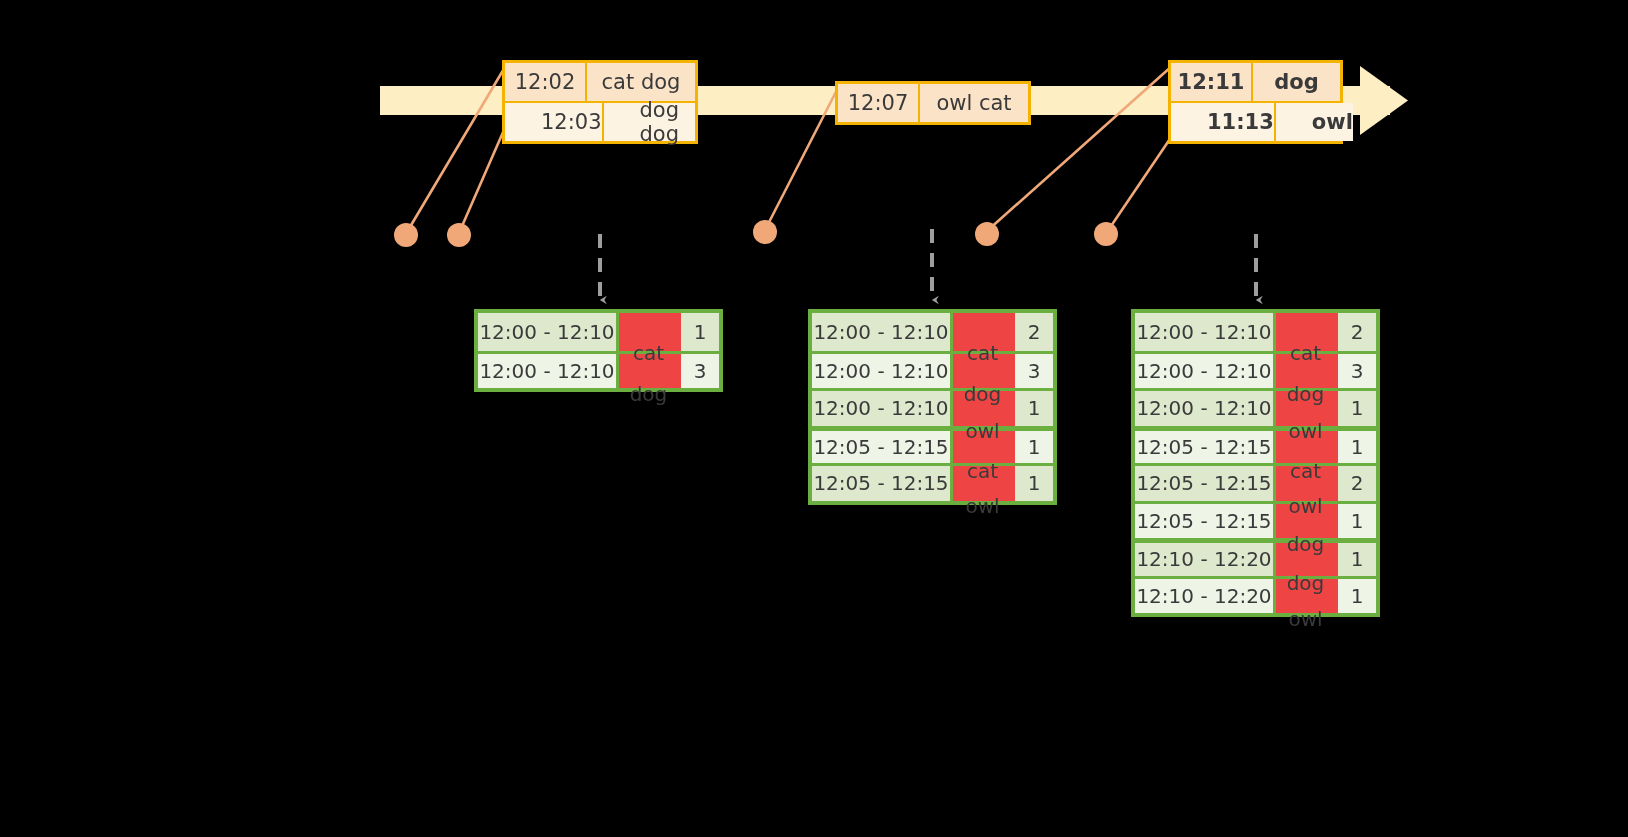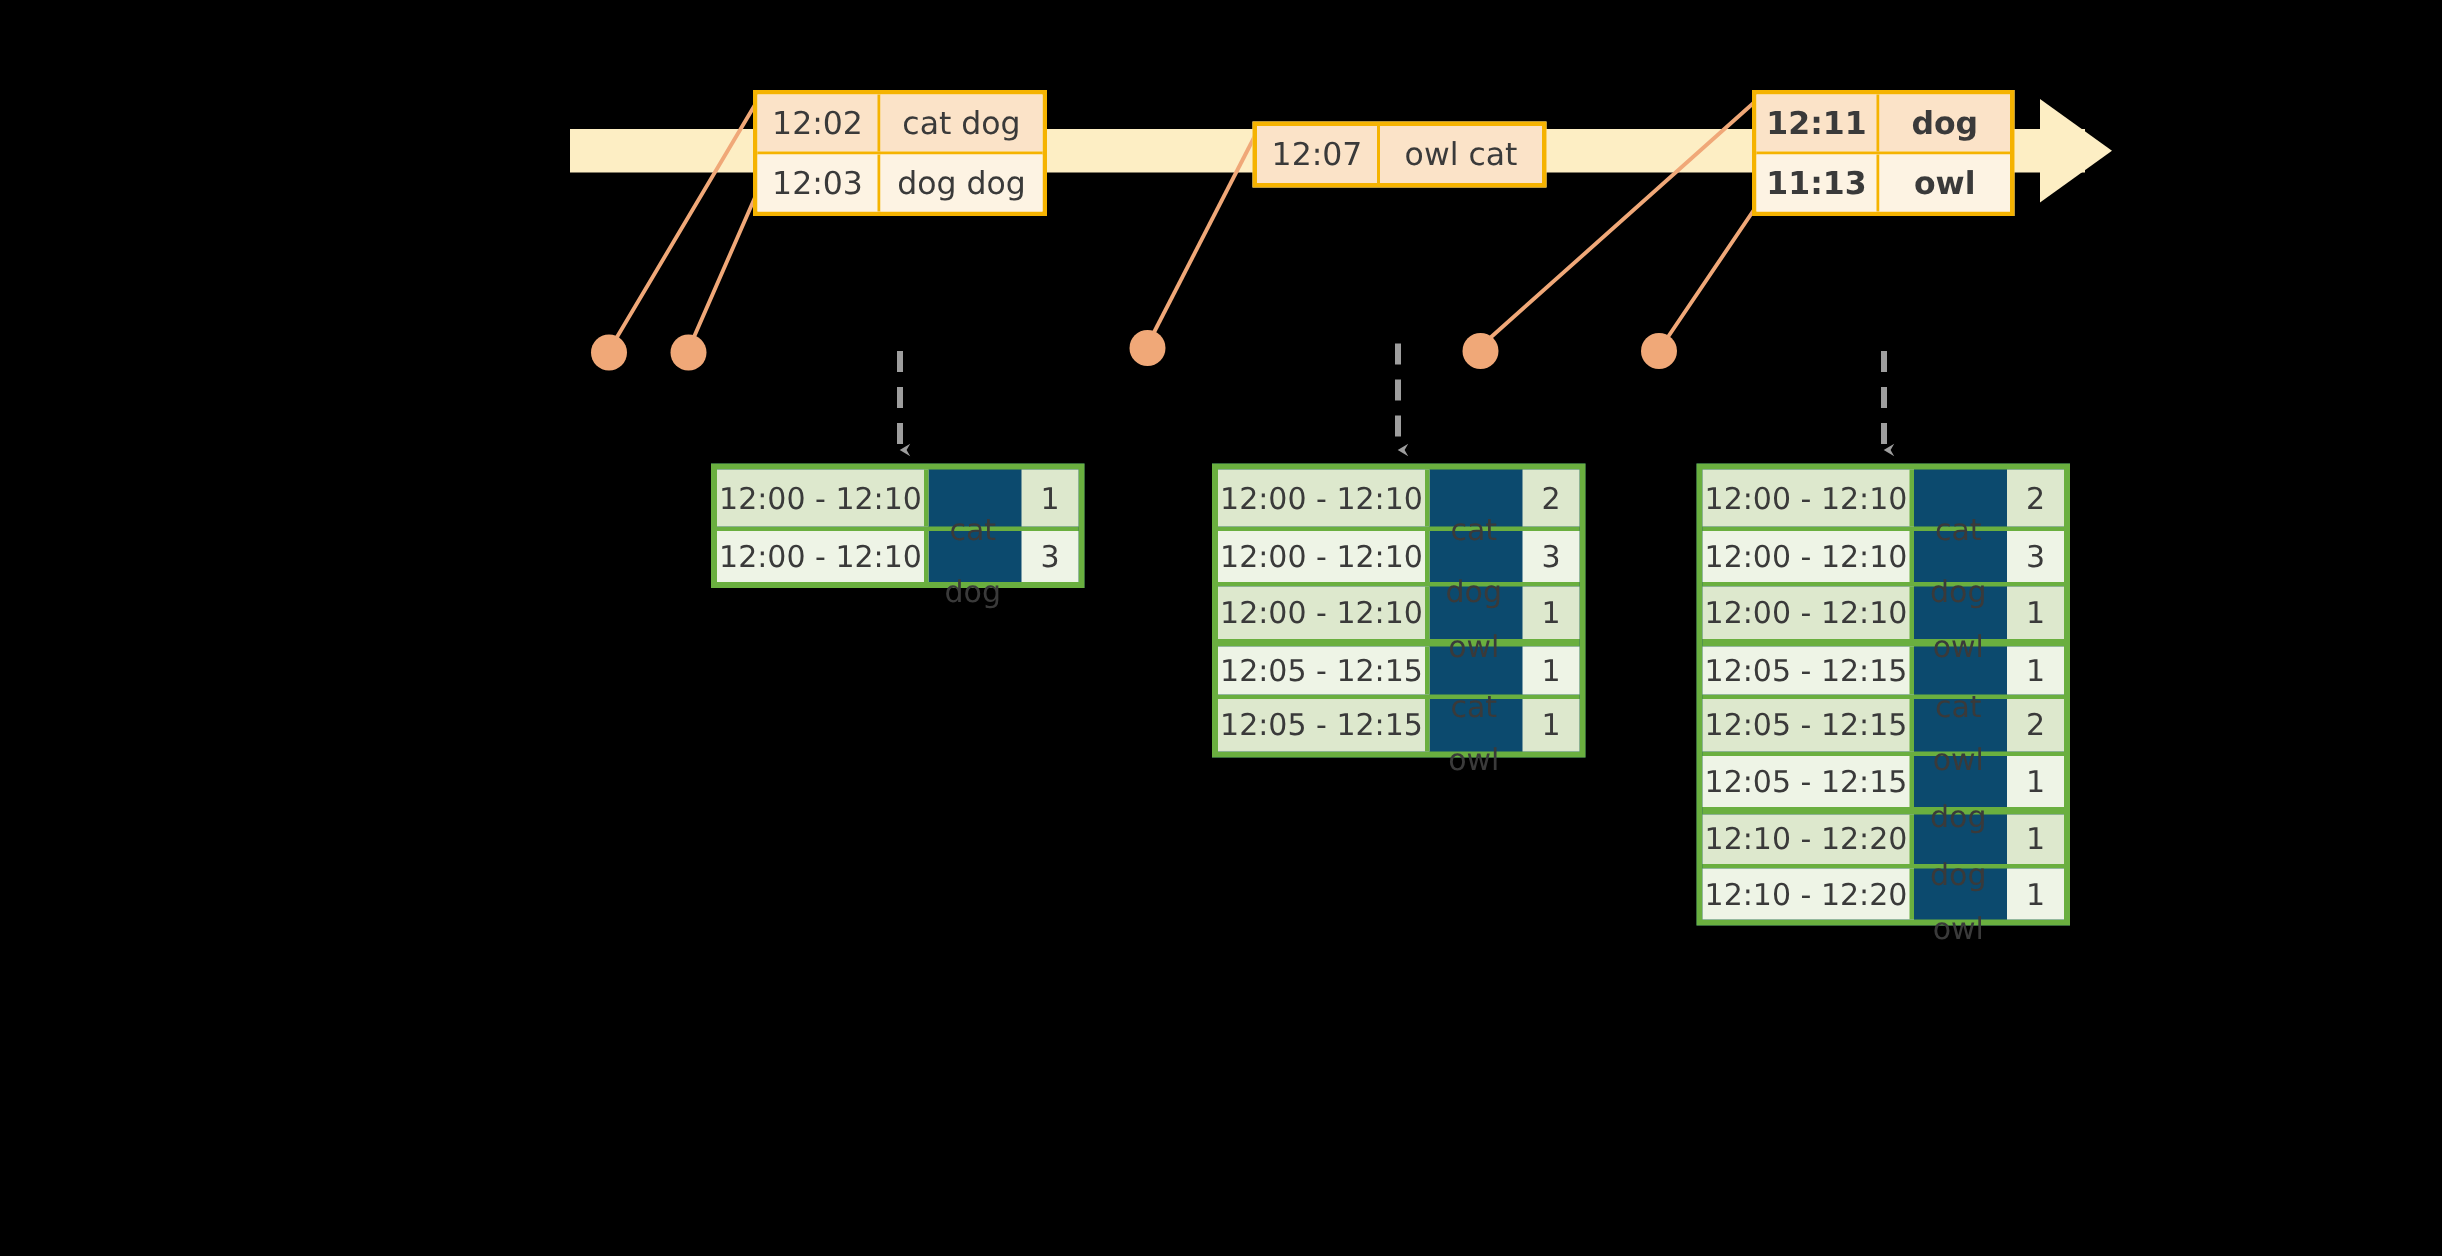--- a/index.html
+++ b/index.html
@@ -41,21 +41,21 @@
     background: #fdf3e3;
   }
   .event-row {
     display: flex;
     height: 38px;
   }
   .event-row + .event-row {
     border-top: 2px solid #f5b301;
   }
   .event-row.shade .cell { background: #fbe3c8; }
-  .event-row.plain  .cell { background: #fdf3e3; }
+  .event-row.plain  .cell { background: #fdf3e3; margin-left: 36px; }
   .cell {
     display: flex;
     align-items: center;
     justify-content: center;
     font-size: 21px;
     color: #3a3a3a;
     box-sizing: border-box;
   }
   .cell.time {
     width: 82px;
@@ -63,21 +63,21 @@
   }
   .cell.words {
     flex: 1 1 auto;
   }
 
   
   .result-table {
     position: absolute;
     border: 4px solid #6aaf3f;
     box-sizing: border-box;
-    background: #0c4a6e;
+    background: #ef4444;
   }
   .grow {
     display: flex;
     height: 37.5px;
     box-sizing: border-box;
   }
   .grow.odd  .gcell { background: #dde8cd; }
   .grow.even .gcell { background: #eef4e6; }
   .grow + .grow { border-top: 3px solid #6aaf3f; }
   .grow.group-break { border-top: 5px solid #6aaf3f; }

